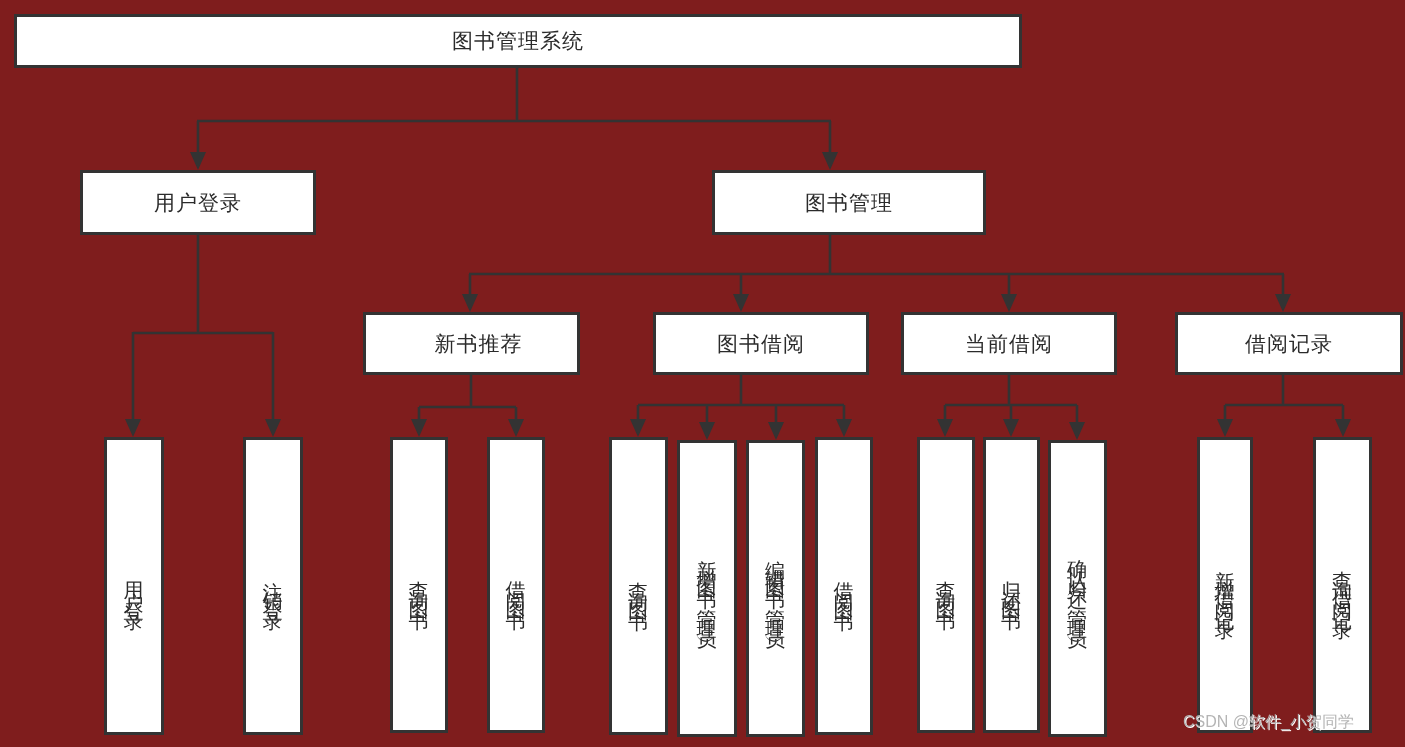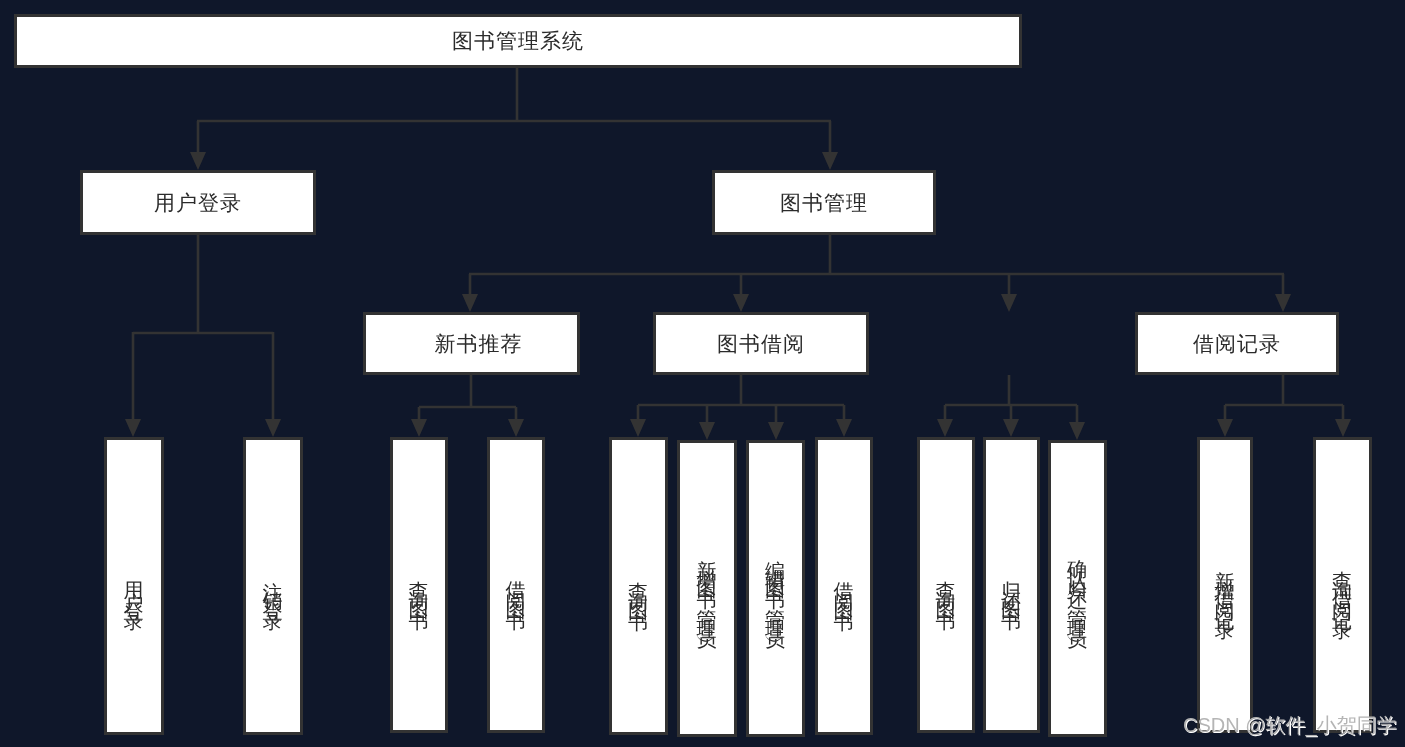--- a/index.html
+++ b/index.html
@@ -5,21 +5,21 @@
   html, body {
     margin: 0;
     padding: 0;
     background: #ffffff;
     font-family: "Liberation Sans", "DejaVu Sans", sans-serif;
   }
   #canvas {
     position: relative;
     width: 1405px;
     height: 747px;
-    background: #0f172a;
+    background: #7f1d1d;
     overflow: hidden;
   }
   #wires {
     position: absolute;
     left: 0;
     top: 0;
     z-index: 1;
   }
   .node {
     position: absolute;
@@ -38,47 +38,47 @@
     writing-mode: vertical-rl;
     text-orientation: mixed;
     font-size: 20px;
     letter-spacing: 10px;
     line-height: 1;
   }
   
   #n-root   { left: 14px;  top: 14px;  width: 1008px; height: 54px; }
   
   #n-l2a    { left: 80px;  top: 170px; width: 236px;  height: 65px; }
-  #n-l2b    { left: 712px; top: 170px; width: 224px;  height: 65px; }
+  #n-l2b    { left: 712px; top: 170px; width: 274px;  height: 65px; }
   
   #n-l3a    { left: 363px;  top: 312px; width: 217px; height: 63px; padding-left: 14px; }
   #n-l3b    { left: 633px;  top: 312px; width: 216px; height: 63px; margin-left: 20px; }
   #n-l3c    { left: 901px;  top: 312px; width: 216px; height: 63px; }
-  #n-l3d    { left: 1135px; top: 312px; width: 204px; height: 63px; }
+  #n-l3d    { left: 1175px; top: 312px; width: 228px; height: 63px; }
   
   #n-a1 { left: 104px;  top: 437px; width: 60px; height: 298px; }
   #n-a2 { left: 243px;  top: 437px; width: 60px; height: 298px; }
   #n-b1 { left: 390px;  top: 437px; width: 58px; height: 296px; }
   #n-b2 { left: 487px;  top: 437px; width: 58px; height: 296px; }
   #n-c1 { left: 609px;  top: 437px; width: 59px; height: 298px; }
   #n-c2 { left: 677px;  top: 440px; width: 60px; height: 297px; }
   #n-c3 { left: 746px;  top: 440px; width: 59px; height: 297px; }
   #n-c4 { left: 815px;  top: 437px; width: 58px; height: 298px; }
   #n-d1 { left: 917px;  top: 437px; width: 58px; height: 296px; }
   #n-d2 { left: 983px;  top: 437px; width: 57px; height: 296px; }
   #n-d3 { left: 1048px; top: 440px; width: 59px; height: 297px; }
   #n-e1 { left: 1197px; top: 437px; width: 56px; height: 296px; }
   #n-e2 { left: 1313px; top: 437px; width: 59px; height: 296px; }
 
   #watermark {
     position: absolute;
     left: 1183px;
     top: 712px;
     z-index: 3;
-    font-size: 20px;
+    font-size: 16px;
     color: #b5b5b5;
     white-space: nowrap;
     text-shadow: 1px 1px 0 #ffffff;
   }
 </style>
 </head>
 <body>
 
 <div id="canvas">
 
@@ -123,20 +123,23 @@
   <div id="n-l2b" class="node">
     <span class="h-label">图书管理</span>
   </div>
 
   <div id="n-l3a" class="node">
     <span class="h-label">新书推荐</span>
   </div>
   <div id="n-l3b" class="node">
     <span class="h-label">图书借阅</span>
   </div>
+  <div id="n-l3c" class="node">
+    <span class="h-label">当前借阅</span>
+  </div>
   <div id="n-l3d" class="node">
     <span class="h-label">借阅记录</span>
   </div>
 
   <div id="n-a1" class="node">
     <span class="v-label">用户登录</span>
   </div>
   <div id="n-a2" class="node">
     <span class="v-label">注销登录</span>
   </div>

